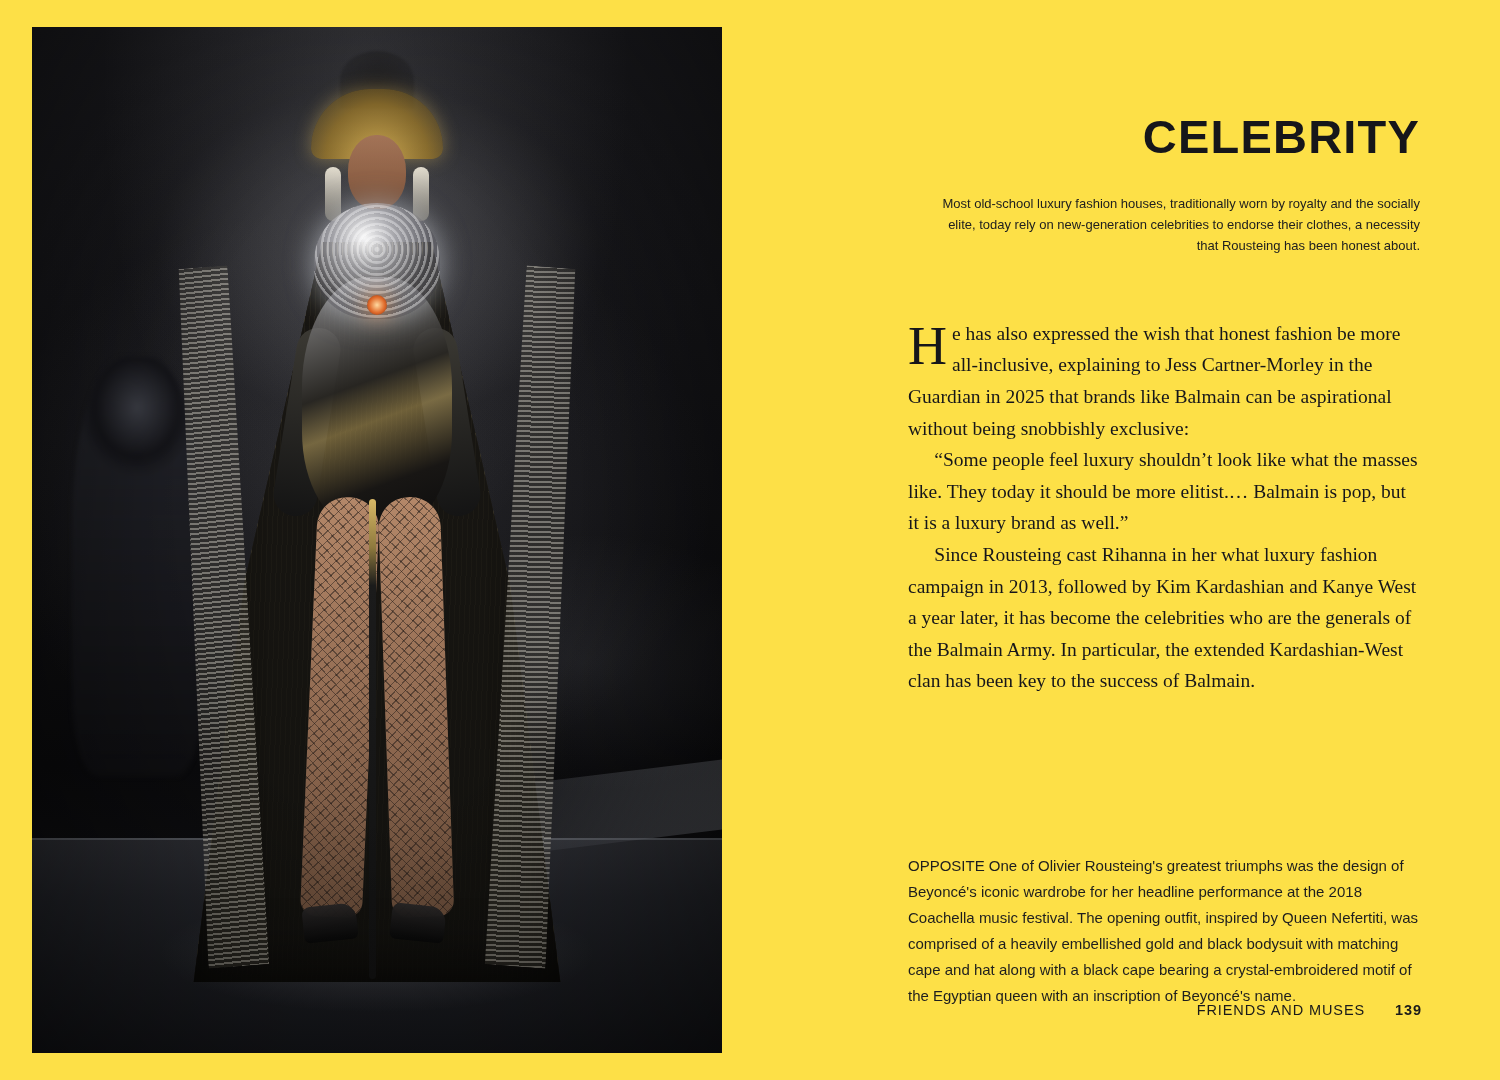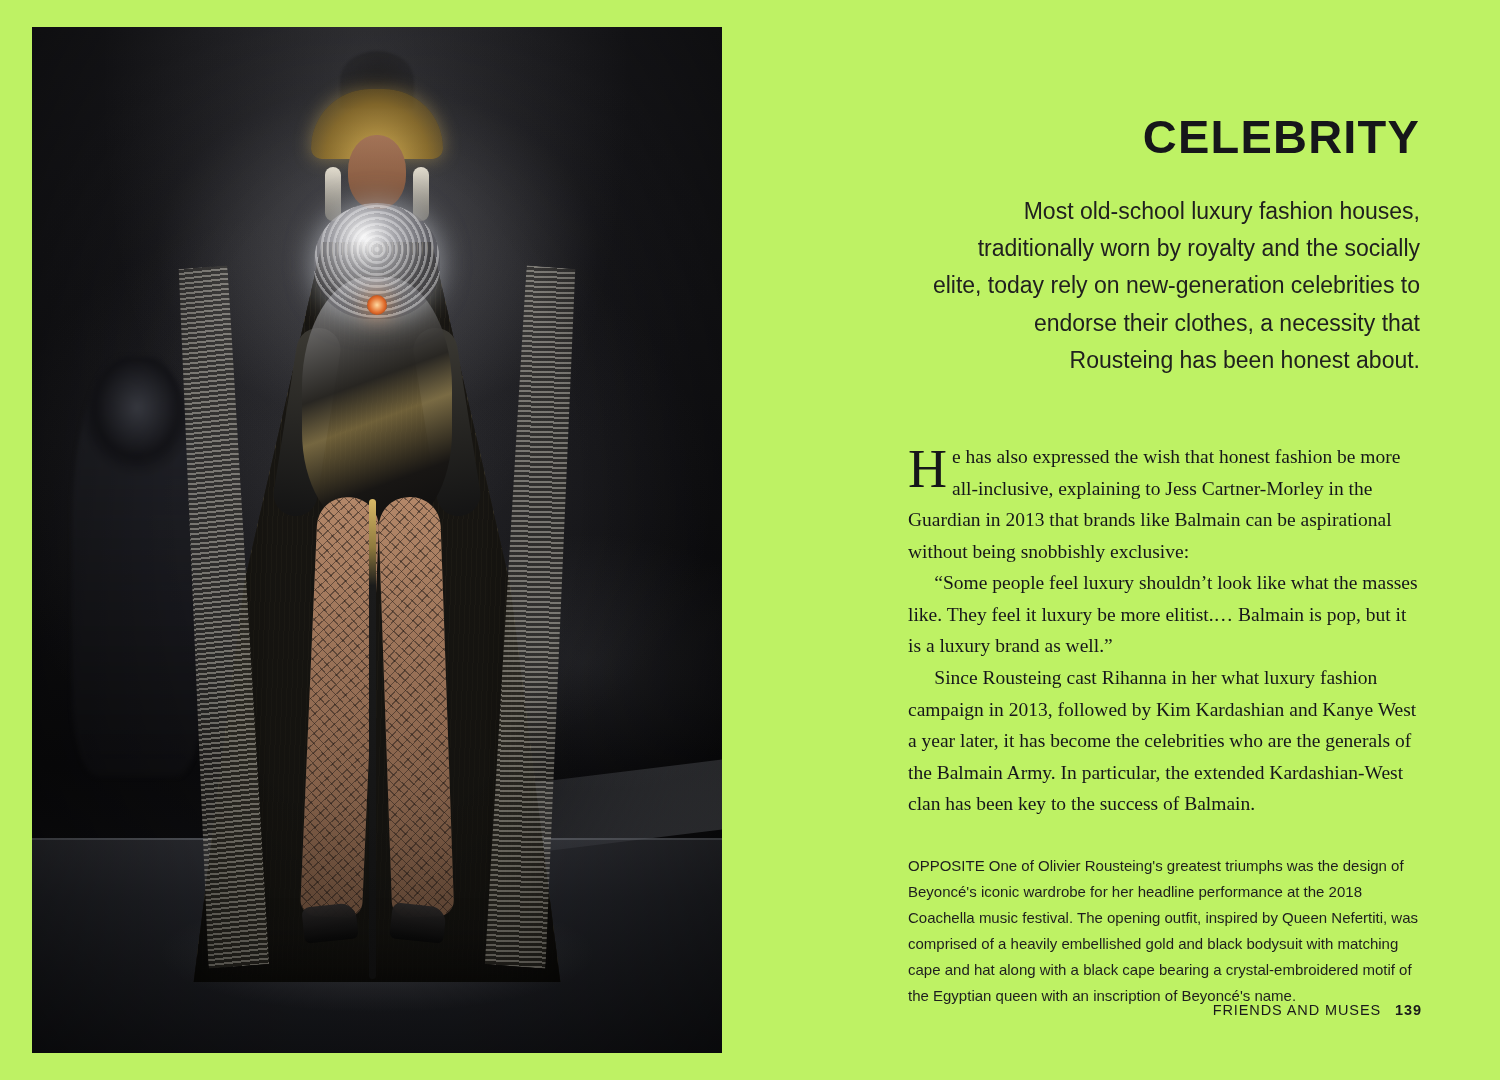--- a/index.html
+++ b/index.html
@@ -12,21 +12,21 @@
     height: 1080px;
     overflow: hidden;
     font-family: "Liberation Sans", sans-serif;
     color: #1a1a1a;
   }
 
   .spread {
     position: relative;
     width: 1500px;
     height: 1080px;
-    background: #bef264;
+    background: #fde047;
     display: flex;
   }
 
   
   .page-left {
     position: relative;
     width: 760px;
     height: 1080px;
   }
 
@@ -287,21 +287,21 @@
     line-height: 1.08;
     letter-spacing: 1.2px;
     text-align: right;
     color: #16161a;
     margin: 0 0 30px 0;
   }
   .title .line2 { display: block; }
 
   .standfirst {
     font-family: "Liberation Sans", sans-serif;
-    font-size: 23px;
+    font-size: 13px;
     line-height: 1.62;
     text-align: right;
     color: #20201f;
     margin: 0 0 62px 0;
     padding-left: 24px;
   }
 
   .body-copy {
     font-family: "Liberation Serif", serif;
     font-size: 19.5px;
@@ -336,21 +336,21 @@
 
   .folio {
     position: absolute;
     right: 78px;
     bottom: 62px;
     font-family: "Liberation Sans", sans-serif;
     font-size: 14.5px;
     letter-spacing: 0.9px;
     color: #1a1a1a;
   }
-  .folio .page-num { font-weight: bold; margin-left: 14px; }
+  .folio .page-num { font-weight: bold; margin-left: 30px; }
 </style>
 </head>
 <body>
 
 <div class="spread">
 
   <div class="page-left">
     <div class="photo-frame">
       <div class="photo-bg"></div>
       <div class="spot-haze"></div>
@@ -392,23 +392,23 @@
 
     <div class="content">
       <h1 class="title">
         <span>CELEBRITY</span>
       </h1>
 
       <p class="standfirst">Most old-school luxury fashion houses, traditionally worn by royalty and the socially elite, today rely on new-generation celebrities to endorse their clothes, a necessity that Rousteing has been honest about.</p>
 
       <div class="body-copy">
         <p>
-          <span class="dropcap">H</span><span>e has also expressed the wish that honest fashion be more all-inclusive, explaining to Jess Cartner-Morley in the </span><span class="ital">Guardian</span><span> in 2013 that brands like Balmain can be aspirational without being snobbishly exclusive:</span>
+          <span class="dropcap">H</span><span>e has also expressed the wish that honest fashion be more all-inclusive, explaining to Jess Cartner-Morley in the </span><span class="ital">Guardian</span><span> in 2025 that brands like Balmain can be aspirational without being snobbishly exclusive:</span>
         </p>
-        <p class="indent">“Some people feel luxury shouldn’t look like what the masses like. They feel it luxury be more elitist.… Balmain is pop, but it is a luxury brand as well.”</p>
+        <p class="indent">“Some people feel luxury shouldn’t look like what the masses like. They today it should be more elitist.… Balmain is pop, but it is a luxury brand as well.”</p>
         <p class="indent">Since Rousteing cast Rihanna in her what luxury fashion campaign in 2013, followed by Kim Kardashian and Kanye West a year later, it has become the celebrities who are the generals of the Balmain Army. In particular, the extended Kardashian-West clan has been key to the success of Balmain.</p>
       </div>
     </div>
 
     <p class="caption">OPPOSITE One of Olivier Rousteing's greatest triumphs was the design of Beyoncé's iconic wardrobe for her headline performance at the 2018 Coachella music festival. The opening outfit, inspired by Queen Nefertiti, was comprised of a heavily embellished gold and black bodysuit with matching cape and hat along with a black cape bearing a crystal-embroidered motif of the Egyptian queen with an inscription of Beyoncé's name.</p>
 
     <div class="folio">
       <span>FRIENDS AND MUSES</span><span class="page-num">139</span>
     </div>
 

